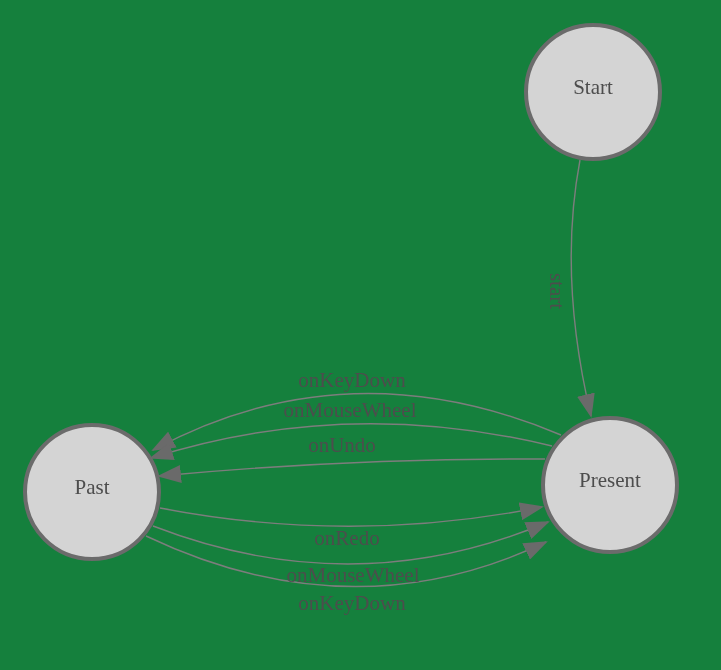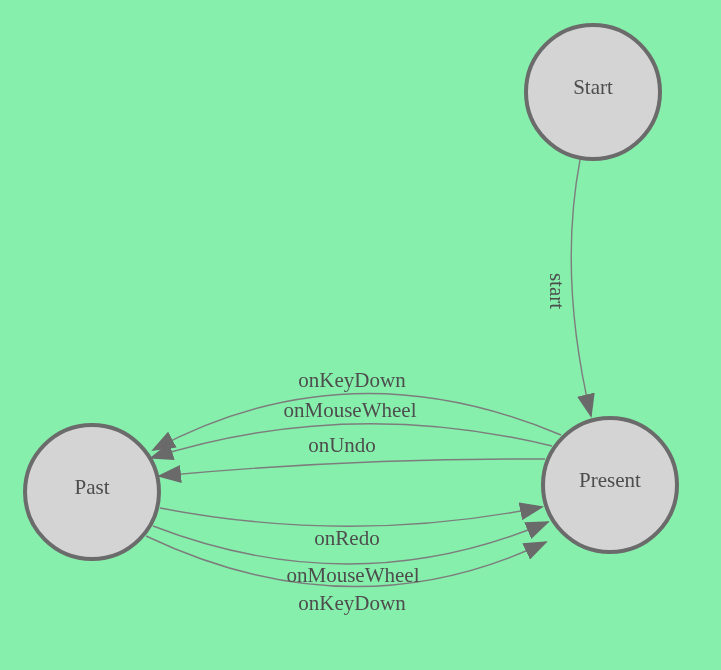--- a/index.html
+++ b/index.html
@@ -4,21 +4,21 @@
 <style>
   html, body {
     margin: 0;
     padding: 0;
     background: #ffffff;
   }
   .stage {
     position: relative;
     width: 721px;
     height: 670px;
-    background: #86efac;
+    background: #15803d;
     overflow: hidden;
     font-family: "Liberation Serif", "DejaVu Serif", serif;
   }
   svg { display: block; }
   .node-circle {
     stroke-width: 4px;
     cursor: move;
   }
   .edge-path {
     fill: none;

